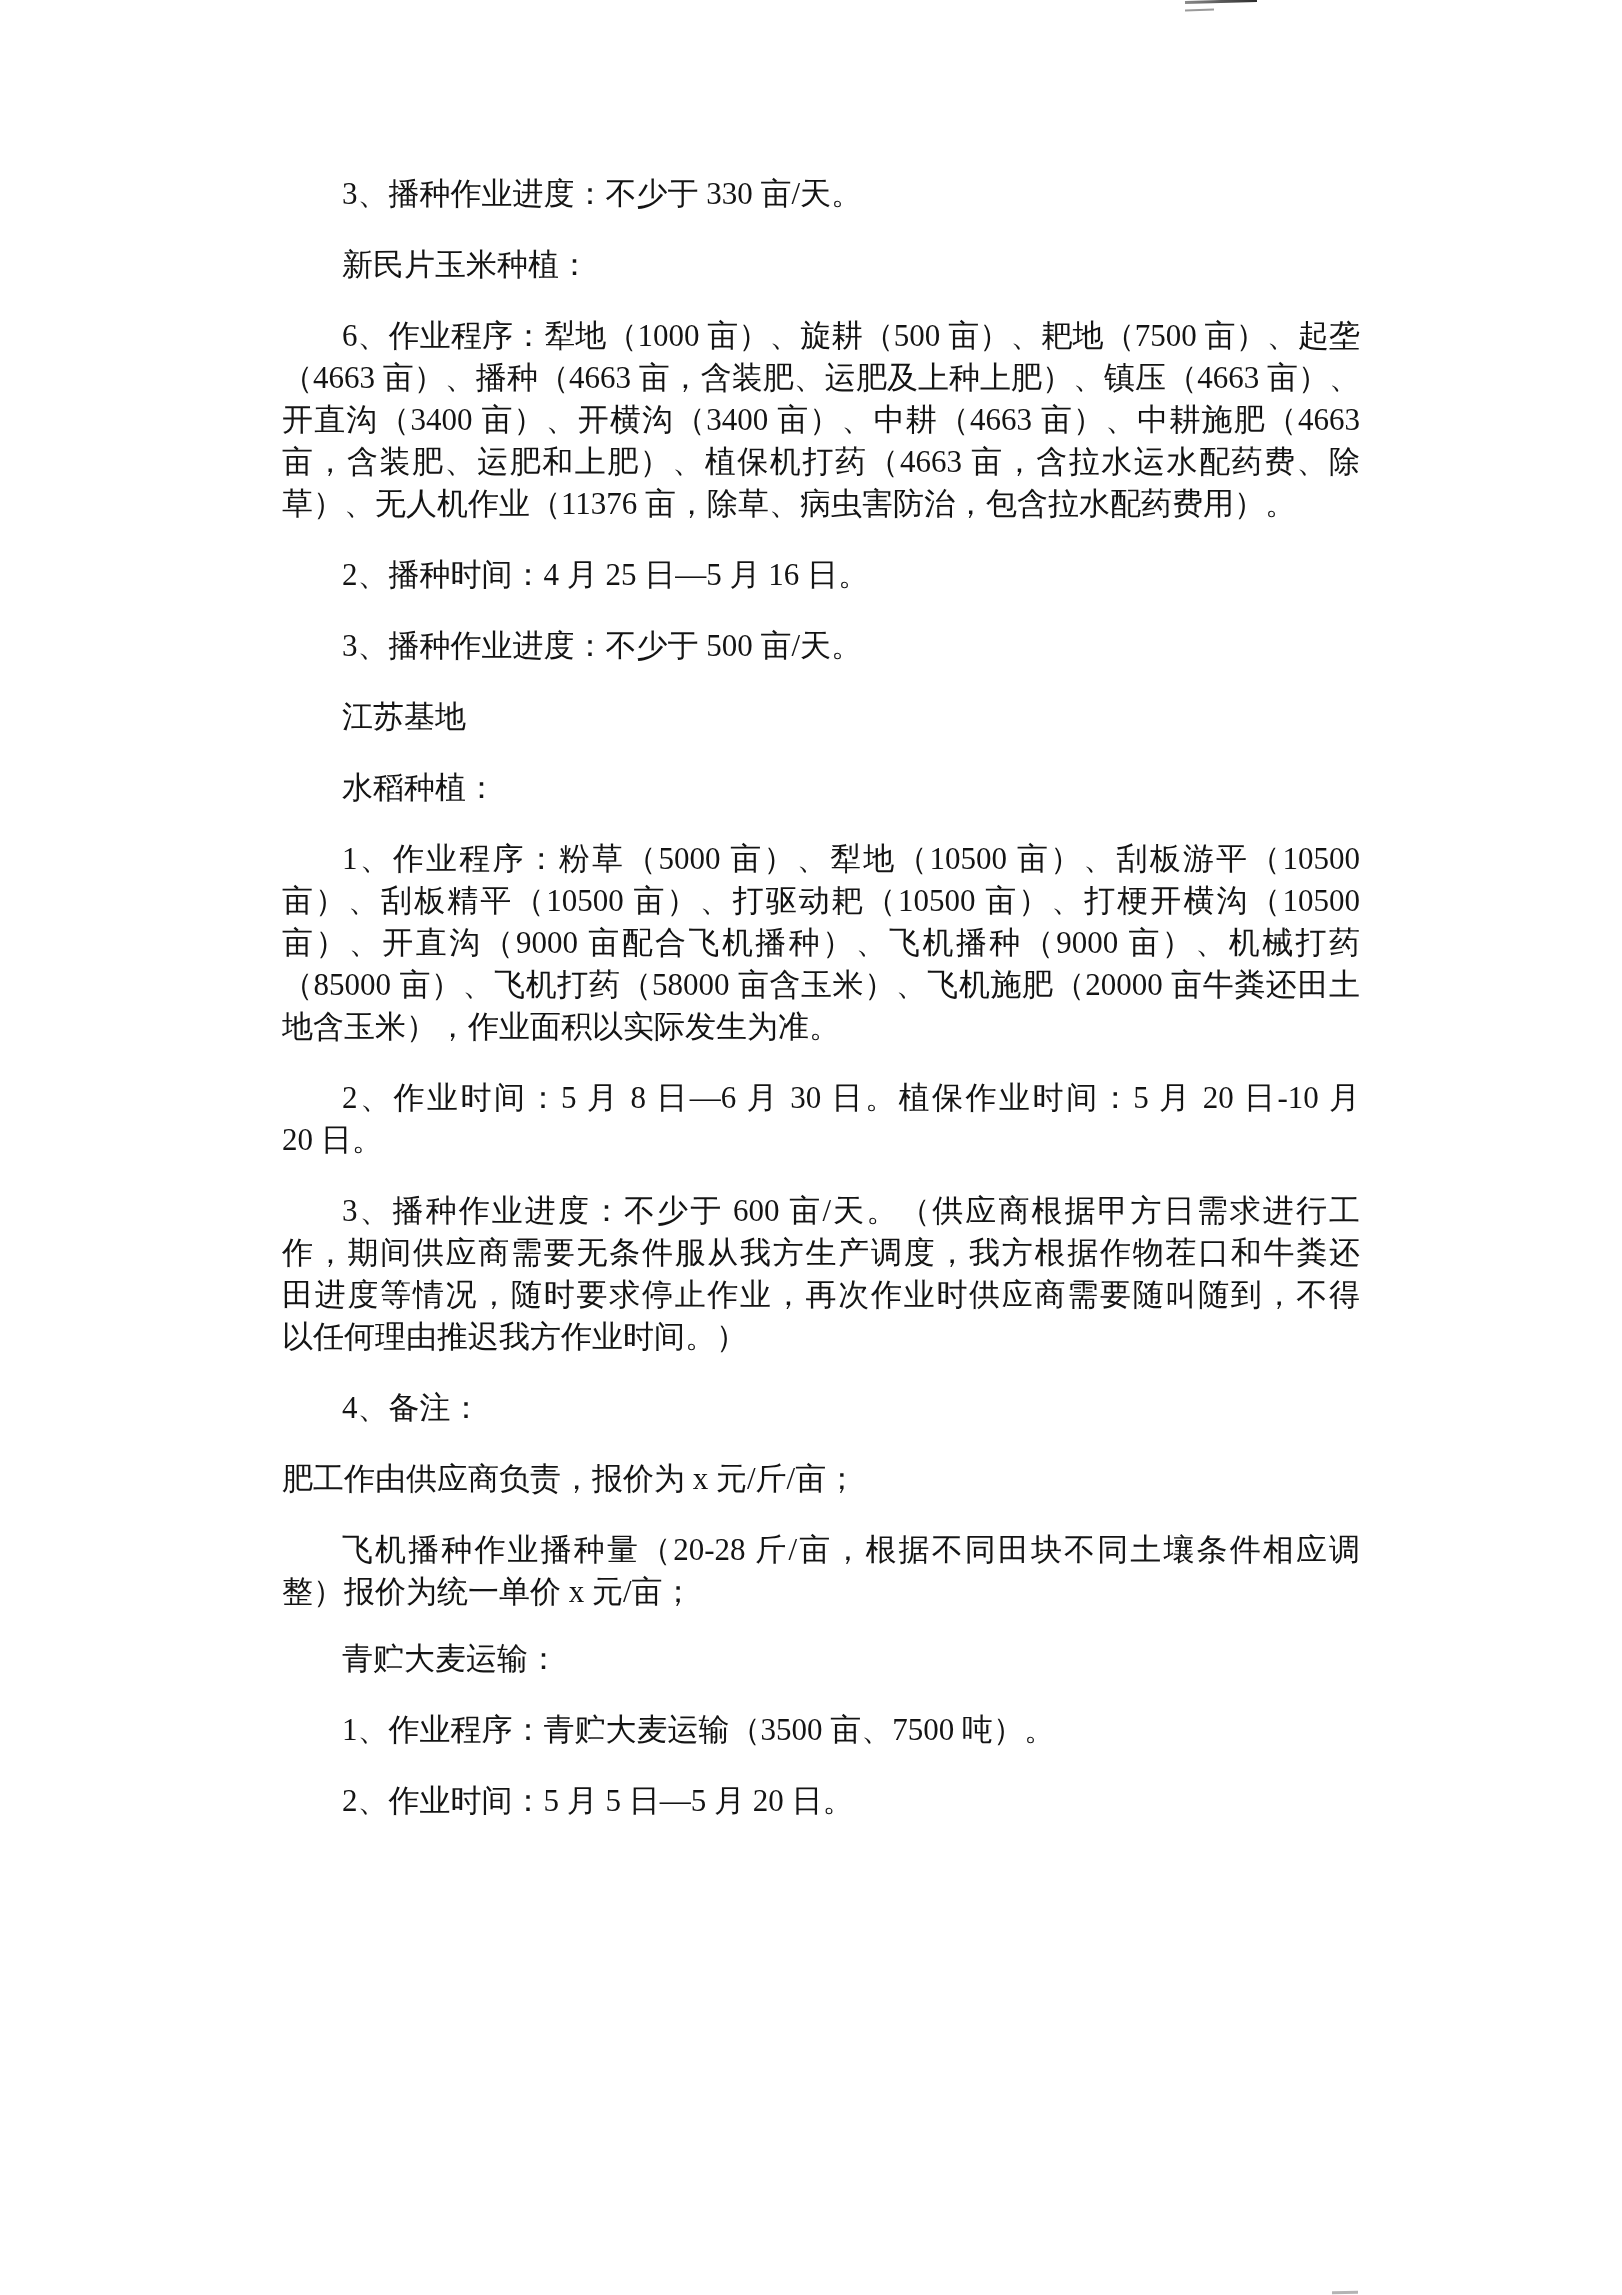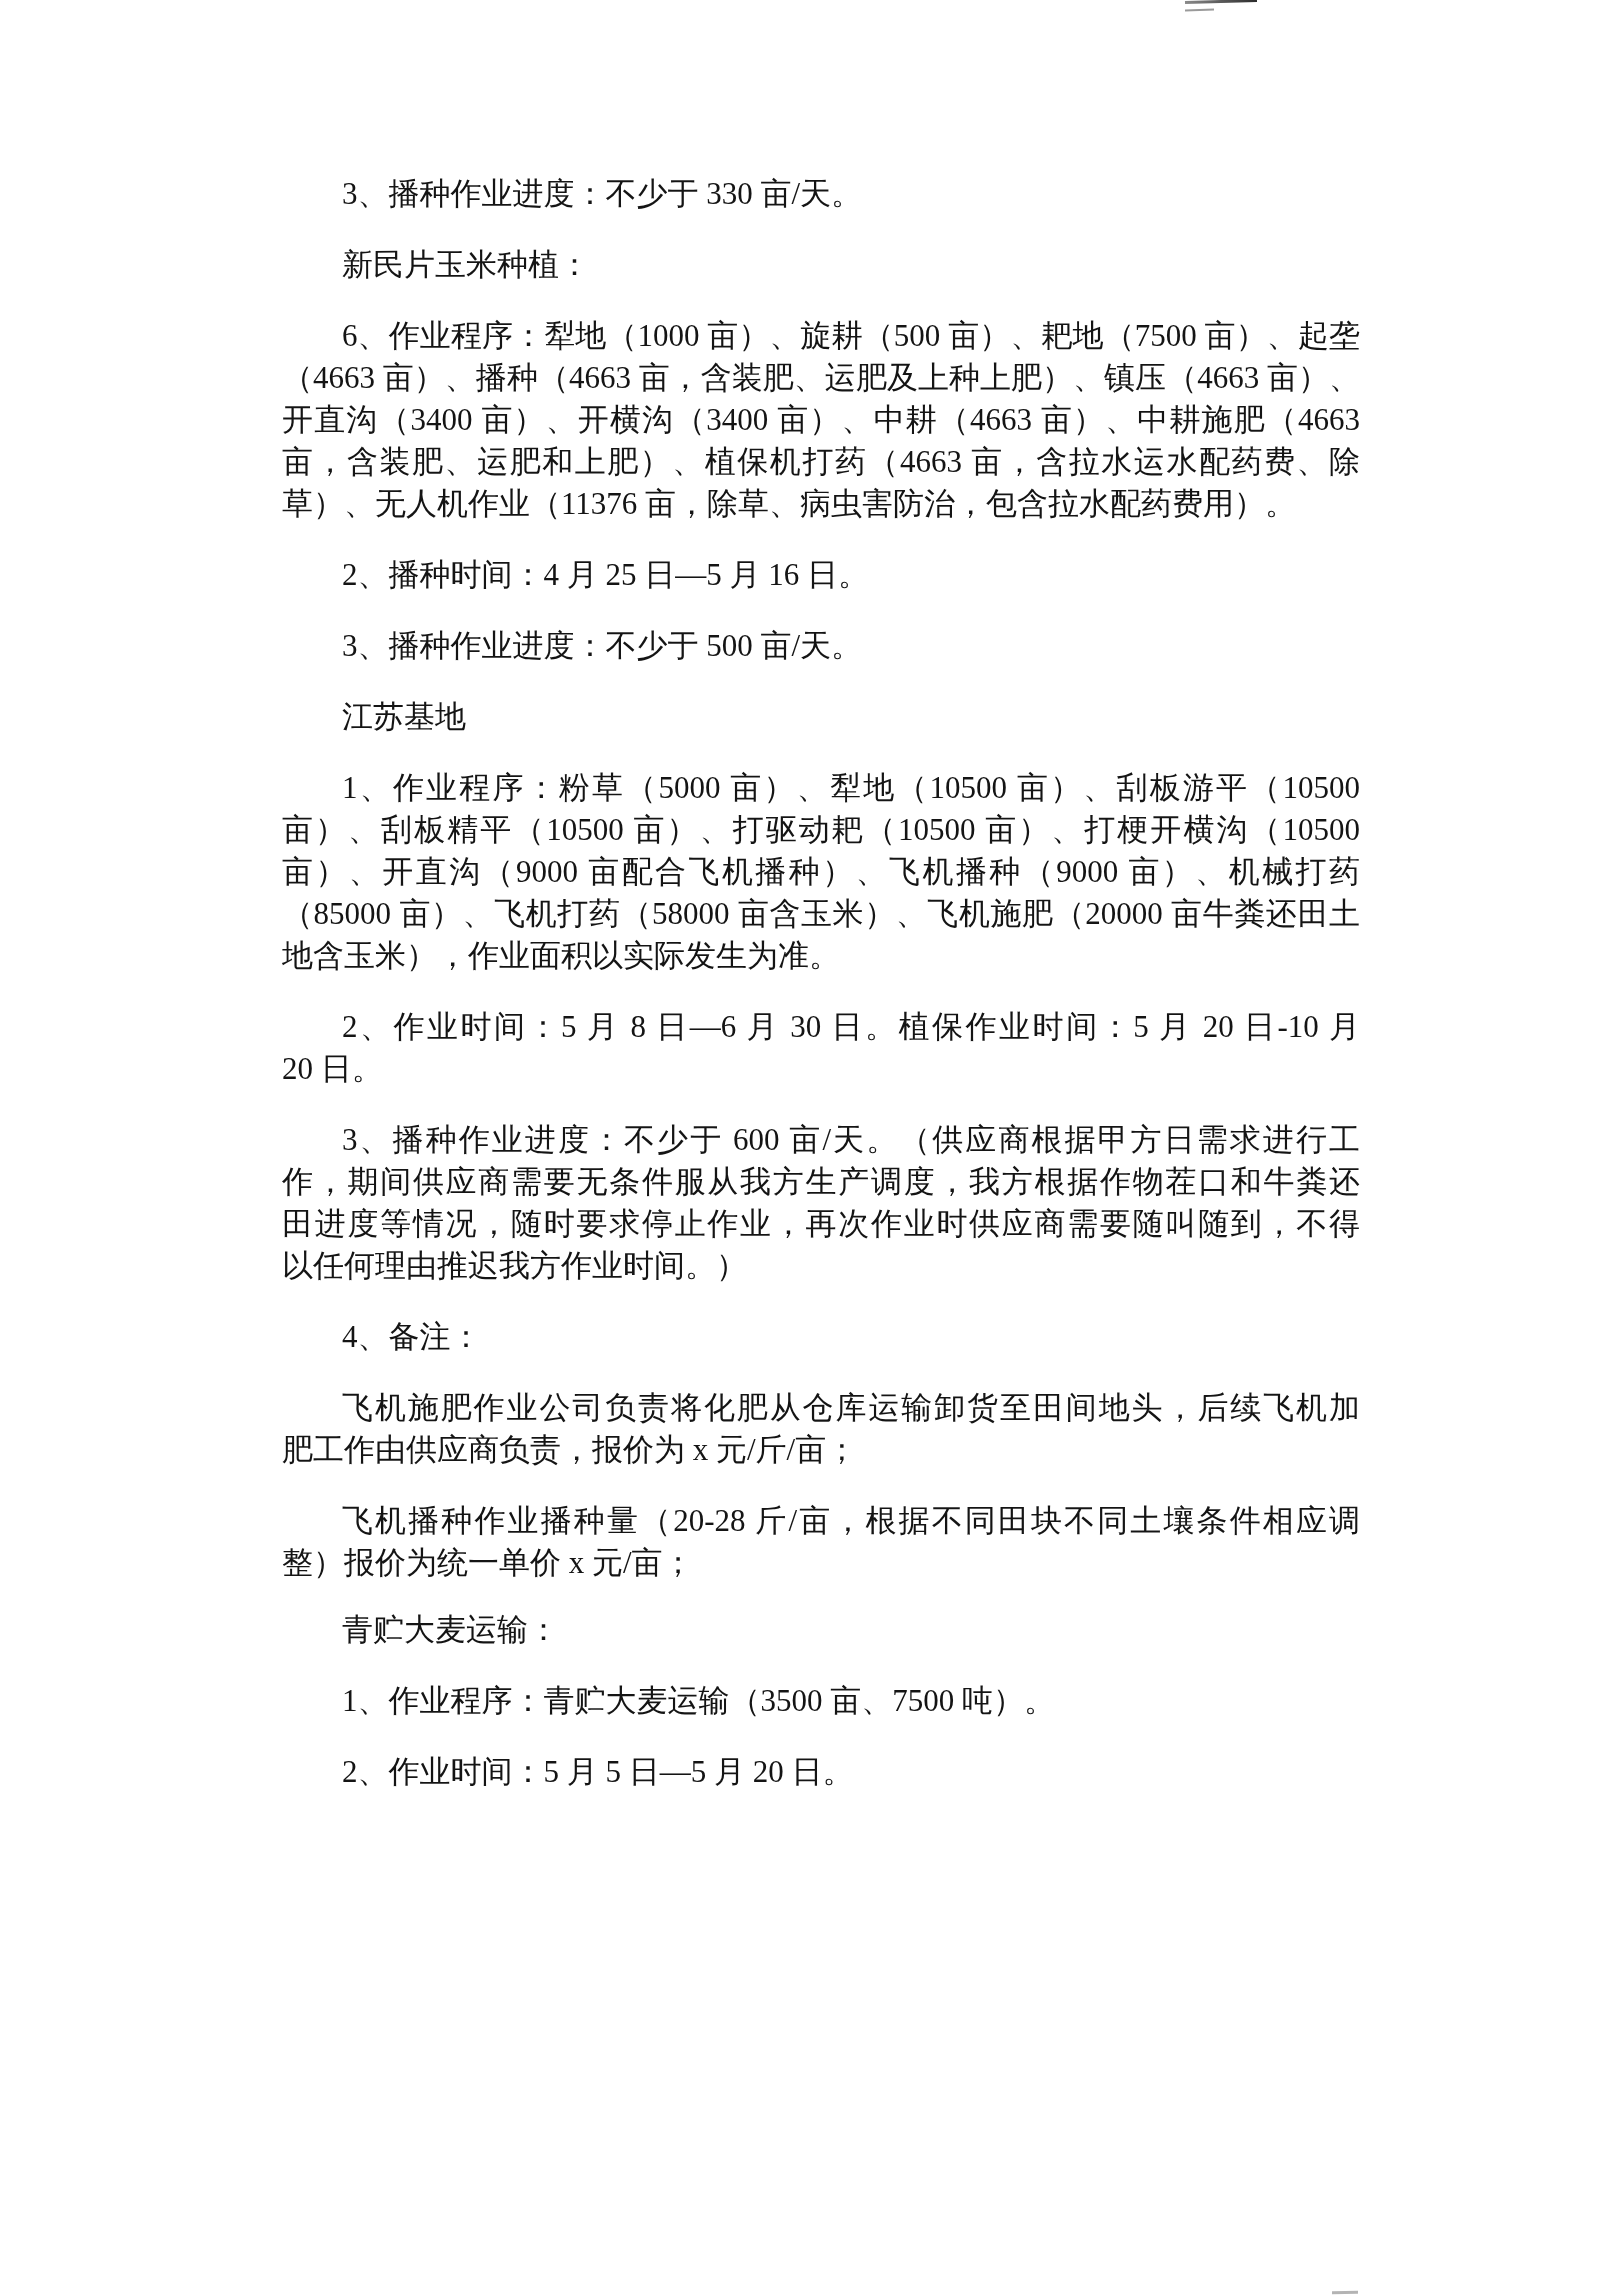--- a/index.html
+++ b/index.html
@@ -100,41 +100,43 @@
       <div class="para">
         <div class="line indent">2、播种时间：4 月 25 日—5 月 16 日。</div>
       </div>
       <div class="para">
         <div class="line indent">3、播种作业进度：不少于 500 亩/天。</div>
       </div>
       <div class="para">
         <div class="line indent">江苏基地</div>
       </div>
       <div class="para">
+        <div class="line indent">水稻种植：</div>
+      </div>
+      <div class="para">
         <div class="line just indent">1、作业程序：粉草（5000 亩）、犁地（10500 亩）、刮板游平（10500</div>
         <div class="line just">亩）、刮板精平（10500 亩）、打驱动耙（10500 亩）、打梗开横沟（10500</div>
         <div class="line just">亩）、开直沟（9000 亩配合飞机播种）、飞机播种（9000 亩）、机械打药</div>
         <div class="line just">（85000 亩）、飞机打药（58000 亩含玉米）、飞机施肥（20000 亩牛粪还田土</div>
         <div class="line">地含玉米），作业面积以实际发生为准。</div>
       </div>
       <div class="para">
         <div class="line just indent">2、作业时间：5 月 8 日—6 月 30 日。植保作业时间：5 月 20 日-10 月</div>
         <div class="line">20 日。</div>
       </div>
       <div class="para">
         <div class="line just indent">3、播种作业进度：不少于 600 亩/天。（供应商根据甲方日需求进行工</div>
         <div class="line just">作，期间供应商需要无条件服从我方生产调度，我方根据作物茬口和牛粪还</div>
         <div class="line just">田进度等情况，随时要求停止作业，再次作业时供应商需要随叫随到，不得</div>
         <div class="line">以任何理由推迟我方作业时间。）</div>
       </div>
       <div class="para">
         <div class="line indent">4、备注：</div>
       </div>
       <div class="para">
-        <div class="line just indent">飞机施肥作业公司负责将化肥从仓库运输卸货至田间地头，后续飞机加</div>
         <div class="line">肥工作由供应商负责，报价为 x 元/斤/亩；</div>
       </div>
       <div class="para">
         <div class="line just indent">飞机播种作业播种量（20-28 斤/亩，根据不同田块不同土壤条件相应调</div>
         <div class="line">整）报价为统一单价 x 元/亩；</div>
       </div>
       <div class="para" style="margin-top: 25px;">
         <div class="line indent">青贮大麦运输：</div>
       </div>
       <div class="para">

